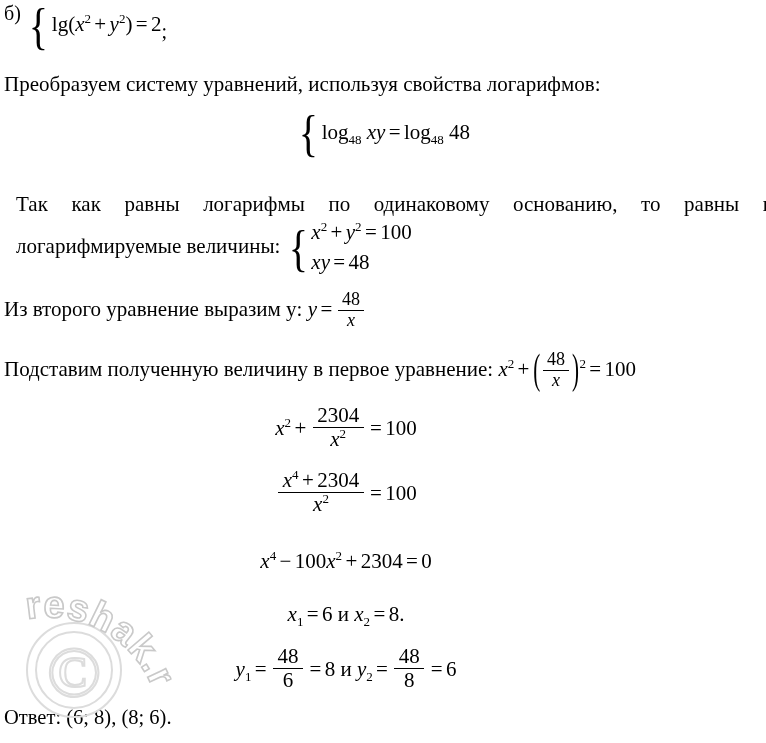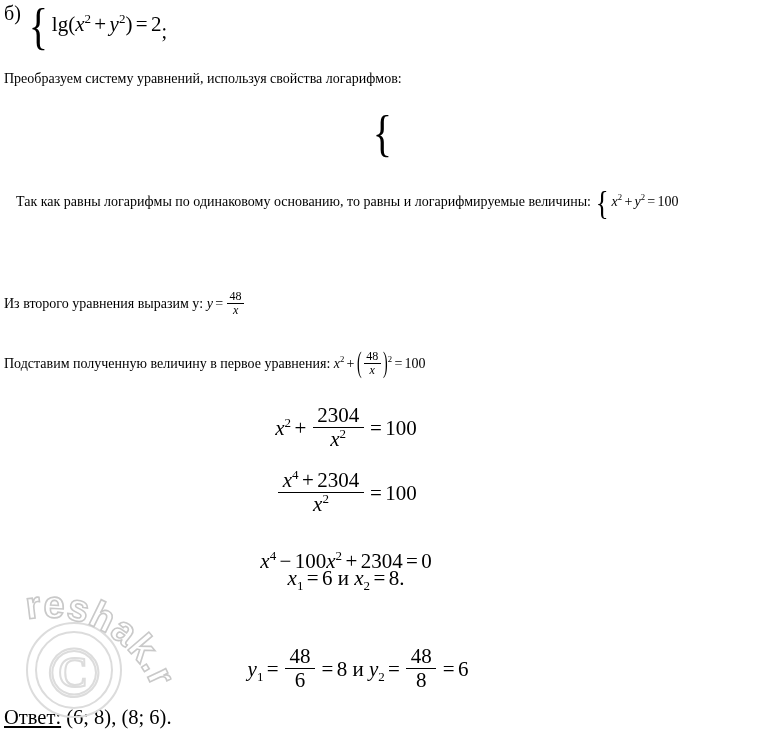--- a/index.html
+++ b/index.html
@@ -76,47 +76,47 @@
 
   .task-line {
     left: 4px;
     top: 2px;
     font-size: 21px;
   }
   .task-line .label { font-size: 20px; vertical-align: 10px; }
   .task-line .semi { vertical-align: -8px; font-size: 20px; }
 
   .para {
-    font-size: 14px;
+    font-size: 21px;
     line-height: 1.34;
   }
   .para.just {
     text-align: justify;
     text-align-last: left;
   }
 
   .p1 { left: 4px; top: 70px; width: 756px; }
   .eq-sys2 { left: 0; top: 114px; width: 766px; text-align: center; font-size: 21px; }
   .p2 { left: 16px; top: 190px; width: 758px; }
   .p3 { left: 4px; top: 290px; width: 756px; }
   .p4 { left: 4px; top: 350px; width: 760px; }
 
   .ceq { width: 692px; text-align: center; font-size: 21px; left: 0; }
   .ceq1 { top: 404px; }
   .ceq2 { top: 469px; }
   .ceq3 { top: 549px; }
-  .ceq4 { top: 566px; font-family: Liberation Serif, serif; }
-  .ceq5 { top: 645px; padding-left: 12px; }
+  .ceq4 { top: 602px; font-family: Liberation Serif, serif; }
+  .ceq5 { top: 645px; }
 
   .answer {
     left: 4px;
     top: 706px;
     font-size: 20.5px;
   }
-  .answer .lbl { text-decoration: underline; }
+  .answer .lbl { }
 
   
   .watermark {
     position: absolute;
     left: 6px;
     top: 558px;
     width: 250px;
     height: 180px;
     pointer-events: none;
   }
@@ -138,45 +138,51 @@
       </span>
     </span><span class="semi">;</span>
   </div>
 
   <div class="abs para p1">Преобразуем систему уравнений, используя свойства логарифмов:</div>
 
   <div class="abs eq-sys2">
     <span class="sys">
       <span class="brace">{</span>
       <span class="rows">
+        <span class="row">
+          <span class="mn">log</span><sub class="sb">48</sub>&nbsp;<span class="mi">xy</span><span class="op">=</span><span class="mn">log</span><sub class="sb">48</sub>&nbsp;<span class="mn">48</span>
+        </span>
       </span>
     </span>
   </div>
 
   <div class="abs para just p2">
     <span>Так как равны логарифмы по одинаковому основанию, то равны и логарифмируемые величины:</span>
     <span class="sys">
       <span class="brace">{</span>
       <span class="rows">
         <span class="row">
           <span class="mi">x</span><sup class="exp">2</sup><span class="op">+</span><span class="mi">y</span><sup class="exp">2</sup><span class="op">=</span><span class="mn">100</span>
         </span>
+        <span class="row">
+          <span class="mi">xy</span><span class="op">=</span><span class="mn">48</span>
+        </span>
       </span>
     </span>
   </div>
 
   <div class="abs para p3">
-    <span>Из второго уравнения выразим y:</span>
+    <span>Из второго уравнение выразим y:</span>
     <span>
       <span class="mi">y</span><span class="op">=</span><span class="frac small"><span class="num mn">48</span><span class="den mi">x</span></span>
     </span>
   </div>
 
   <div class="abs para p4">
-    <span>Подставим полученную величину в первое уравнения:</span>
+    <span>Подставим полученную величину в первое уравнение:</span>
     <span>
       <span class="mi">x</span><sup class="exp">2</sup><span class="op">+</span><span class="paren-big">(</span><span class="frac small"><span class="num mn">48</span><span class="den mi">x</span></span><span class="paren-big">)</span><sup class="exp">2</sup><span class="op">=</span><span class="mn">100</span>
     </span>
   </div>
 
   <div class="abs ceq ceq1">
     <span class="mi">x</span><sup class="exp">2</sup><span class="op">+</span><span class="frac"><span class="num mn">2304</span><span class="den"><span class="mi">x</span><sup class="exp">2</sup></span></span><span class="op">=</span><span class="mn">100</span>
   </div>
 
   <div class="abs ceq ceq2">

